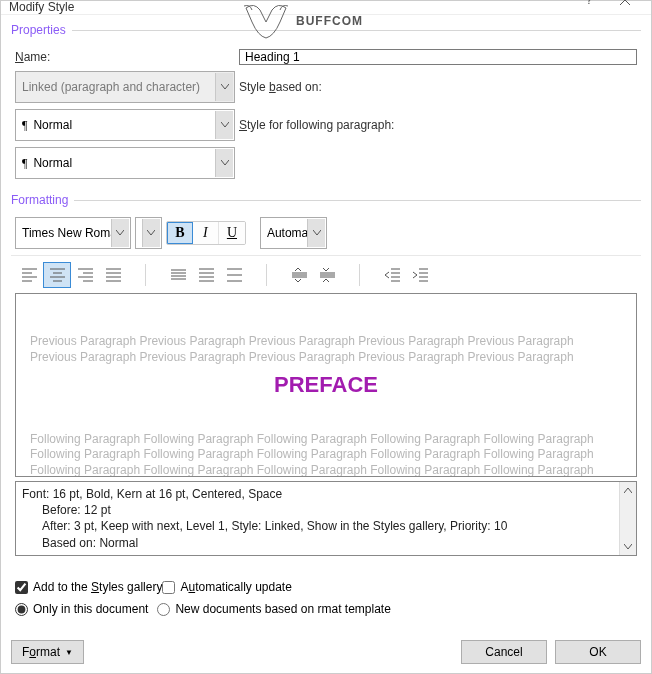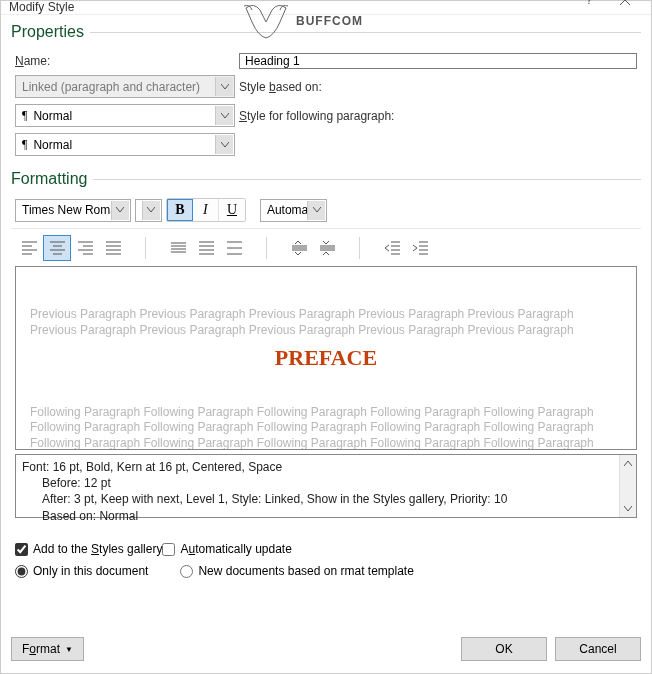--- a/index.html
+++ b/index.html
@@ -5,27 +5,27 @@
   * { box-sizing: border-box; margin: 0; padding: 0; font-family: "Segoe UI", Tahoma, sans-serif; font-size: 12px; }
   body { background: #fff; width: 652px; height: 674px; overflow: hidden; }
   .dialog { width: 652px; height: 674px; border: 1px solid #ccc; background: #fff; display: flex; flex-direction: column; }
   .titlebar { height: 14px; background: #fff; display: flex; align-items: flex-end; padding: 0 8px; border-bottom: 1px solid #eee; }
   .titlebar .title { flex: 1; font-size: 12px; color: #333; }
   .titlebar .winbtn { width: 36px; height: 28px; display: flex; align-items: center; justify-content: center; color: #555; }
   .logo { position: absolute; left: 240px; top: 2px; color: #444; font-weight: 900; font-size: 30px; letter-spacing: 1px; display: flex; align-items: center; pointer-events: none; opacity: 0.9;}
   .logo .bull { width: 52px; height: 38px; margin-right: 4px; }
   .content { padding: 8px 10px; flex: 1; display: flex; flex-direction: column; }
   fieldset { border: 1px solid #d6d6d6; border-left: none; border-right: none; border-bottom: none; padding: 8px 0; margin-bottom: 4px; }
-  fieldset legend { color: #14532d; padding-right: 6px; font-size: 16px; }
+  fieldset legend { color: #8b5cf6; padding-right: 6px; font-size: 12px; }
   .grid { display: grid; grid-template-columns: 220px 1fr; row-gap: 6px; column-gap: 4px; align-items: center; padding: 4px 4px 2px 4px;}
   .lbl { color: #333; }
   .lbl.disabled { color: #9a9a9a; }
   .lbl u { text-decoration: underline; }
   .txtinput { width: 100%; height: 16px; border: 1px solid #7a7a7a; padding: 0 5px; font-size: 12px; background: #fff; }
-  .combo { width: 100%; height: 23px; border: 1px solid #ababab; background: #e8e8e8; display: flex; align-items: center; padding: 0 6px; position: relative; }
+  .combo { width: 100%; height: 32px; border: 1px solid #ababab; background: #e8e8e8; display: flex; align-items: center; padding: 0 6px; position: relative; }
   .combo.white { background: #fff; }
   .combo.disabled { color: #7a7a7a; background: #eee; }
   .combo .caret { position: absolute; right: 1px; top: 1px; bottom: 1px; width: 18px; background: #e1e1e1; display: flex; align-items: center; justify-content: center; border-left: 1px solid #c8c8c8;}
   .combo .caret svg { width: 8px; height: 6px; }
   .pilcrow { font-family: "Segoe UI Symbol"; margin-right: 6px; }
   .fmt-row1 { display: flex; align-items: center; gap: 4px; padding: 2px 4px 6px 4px; }
   .fmt-row1 .combo { width: auto; }
   .fontcombo { width: 130px; }
   .sizecombo { width: 46px; }
   .btngroup { display: flex; border: 1px solid #ccc; border-radius: 2px; overflow: hidden; height: 24px; }
@@ -37,28 +37,28 @@
   .tbtn.under { text-decoration: underline; }
   .colorcombo { width: 130px; justify-content: center;}
   .fmt-row2 { display: flex; align-items: center; gap: 18px; padding: 4px 4px; border-top: 1px solid #e8e8e8; height: 38px; }
   .icogroup { display: flex; gap: 0; }
   .icobtn { width: 28px; height: 26px; display: flex; align-items: center; justify-content: center; border: 1px solid transparent; }
   .icobtn.active { background: #cfe3f5; border: 1px solid #3a8bd6; }
   .icobtn svg { width: 15px; height: 14px; }
   .sep { width: 1px; height: 22px; background: #d6d6d6; }
   .preview { margin: 0 4px; height: 184px; border: 1px solid #888; background: #fff; overflow: hidden; padding: 8px 14px; color: #b3b3b3; font-size: 10px; line-height: 1.3; }
   .preview .faint { color: #b8b8b8; margin-top: 32px; }
-  .preview .heading { color: #c2410c; font-family: Liberation Serif, serif; font-weight: bold; font-size: 22px; text-align: center; margin: 6px 0; }
-  .descbox { margin: 4px 4px; height: 64px; border: 1px solid #888; background: #fff; padding: 4px 6px; position: relative; color: #222; font-size: 12px; line-height: 1.35;}
+  .preview .heading { color: #a21caf; font-family: Liberation Sans, sans-serif; font-weight: bold; font-size: 22px; text-align: center; margin: 6px 0; }
+  .descbox { margin: 4px 4px; height: 75px; border: 1px solid #888; background: #fff; padding: 4px 6px; position: relative; color: #222; font-size: 12px; line-height: 1.35;}
   .descbox .scroll { position: absolute; right: 0; top: 0; bottom: 0; width: 17px; background: #f0f0f0; border-left: 1px solid #ddd; display: flex; flex-direction: column; justify-content: space-between; }
   .descbox .scroll .ar { height: 17px; display:flex; align-items:center; justify-content:center; }
   .descbox .indent { padding-left: 20px; }
   .checks { padding: 8px 4px 4px 4px; display: flex; align-items: center; }
   .checks label, .radios label { display: flex; align-items: center; gap: 5px; }
-  .radios { padding: 4px 4px 6px 4px; display: flex; gap: 32px; align-items: flex-start; }
+  .radios { padding: 4px 4px 6px 4px; display: flex; gap: 9px; align-items: flex-start; }
   input[type=checkbox], input[type=radio] { width: 13px; height: 13px; accent-color: #333; }
   .footer { display: flex; padding: 10px 10px 12px 10px; align-items: center; }
   .fmtbtn { height: 24px; padding: 0 10px; border: 1px solid #adadad; background: #e1e1e1; display: flex; align-items: center; gap: 5px; }
   .fmtbtn .dd { font-size: 8px; }
   .spacer { flex: 1; }
   .dlgbtn { width: 86px; height: 24px; border: 1px solid #adadad; background: #e1e1e1; margin-left: 8px; }
   line, path, polyline { stroke: #555; stroke-width: 1; fill: none; }
 </style>
 </head>
 <body>
@@ -316,17 +316,17 @@
     </div>
 
   </div>
 
   <div class="footer">
     <button class="fmtbtn">
       <span><span>F</span><u>o</u><span>rmat</span></span>
       <span class="dd">▼</span>
     </button>
     <div class="spacer"></div>
+    <button class="dlgbtn">Cancel</button>
     <button class="dlgbtn">OK</button>
-    <button class="dlgbtn">Cancel</button>
   </div>
 
 </div>
 
 </body></html>

